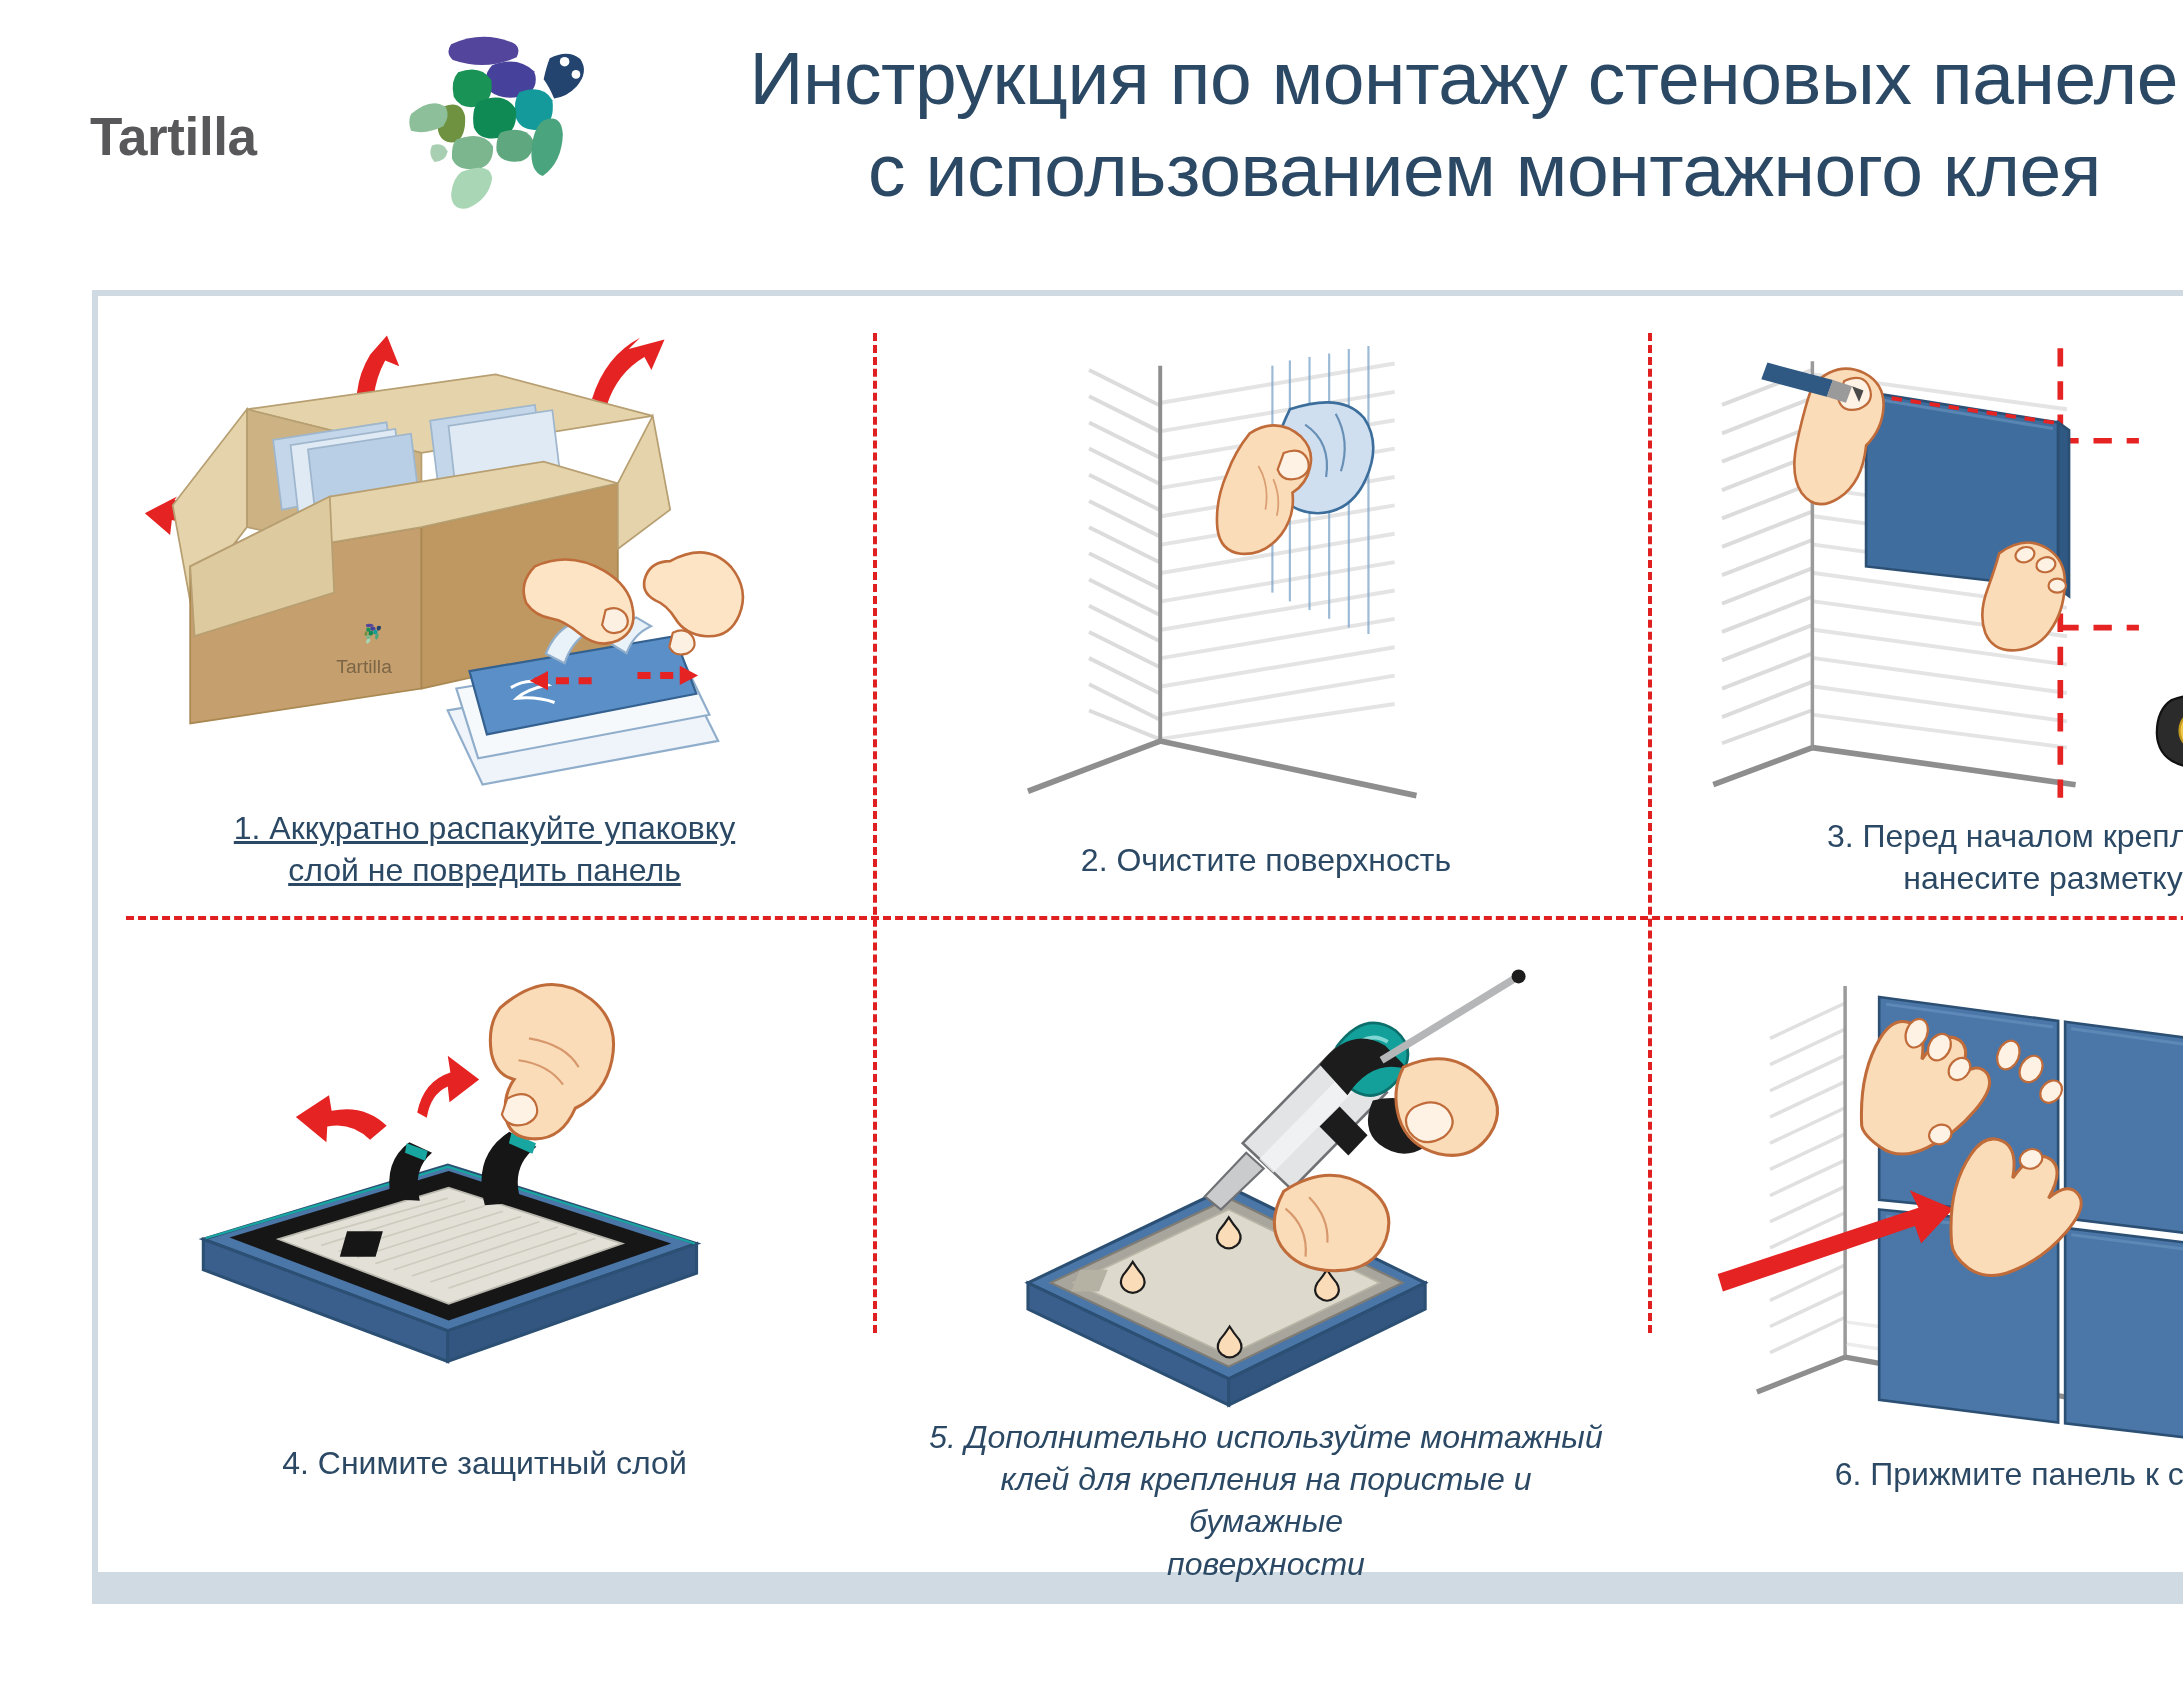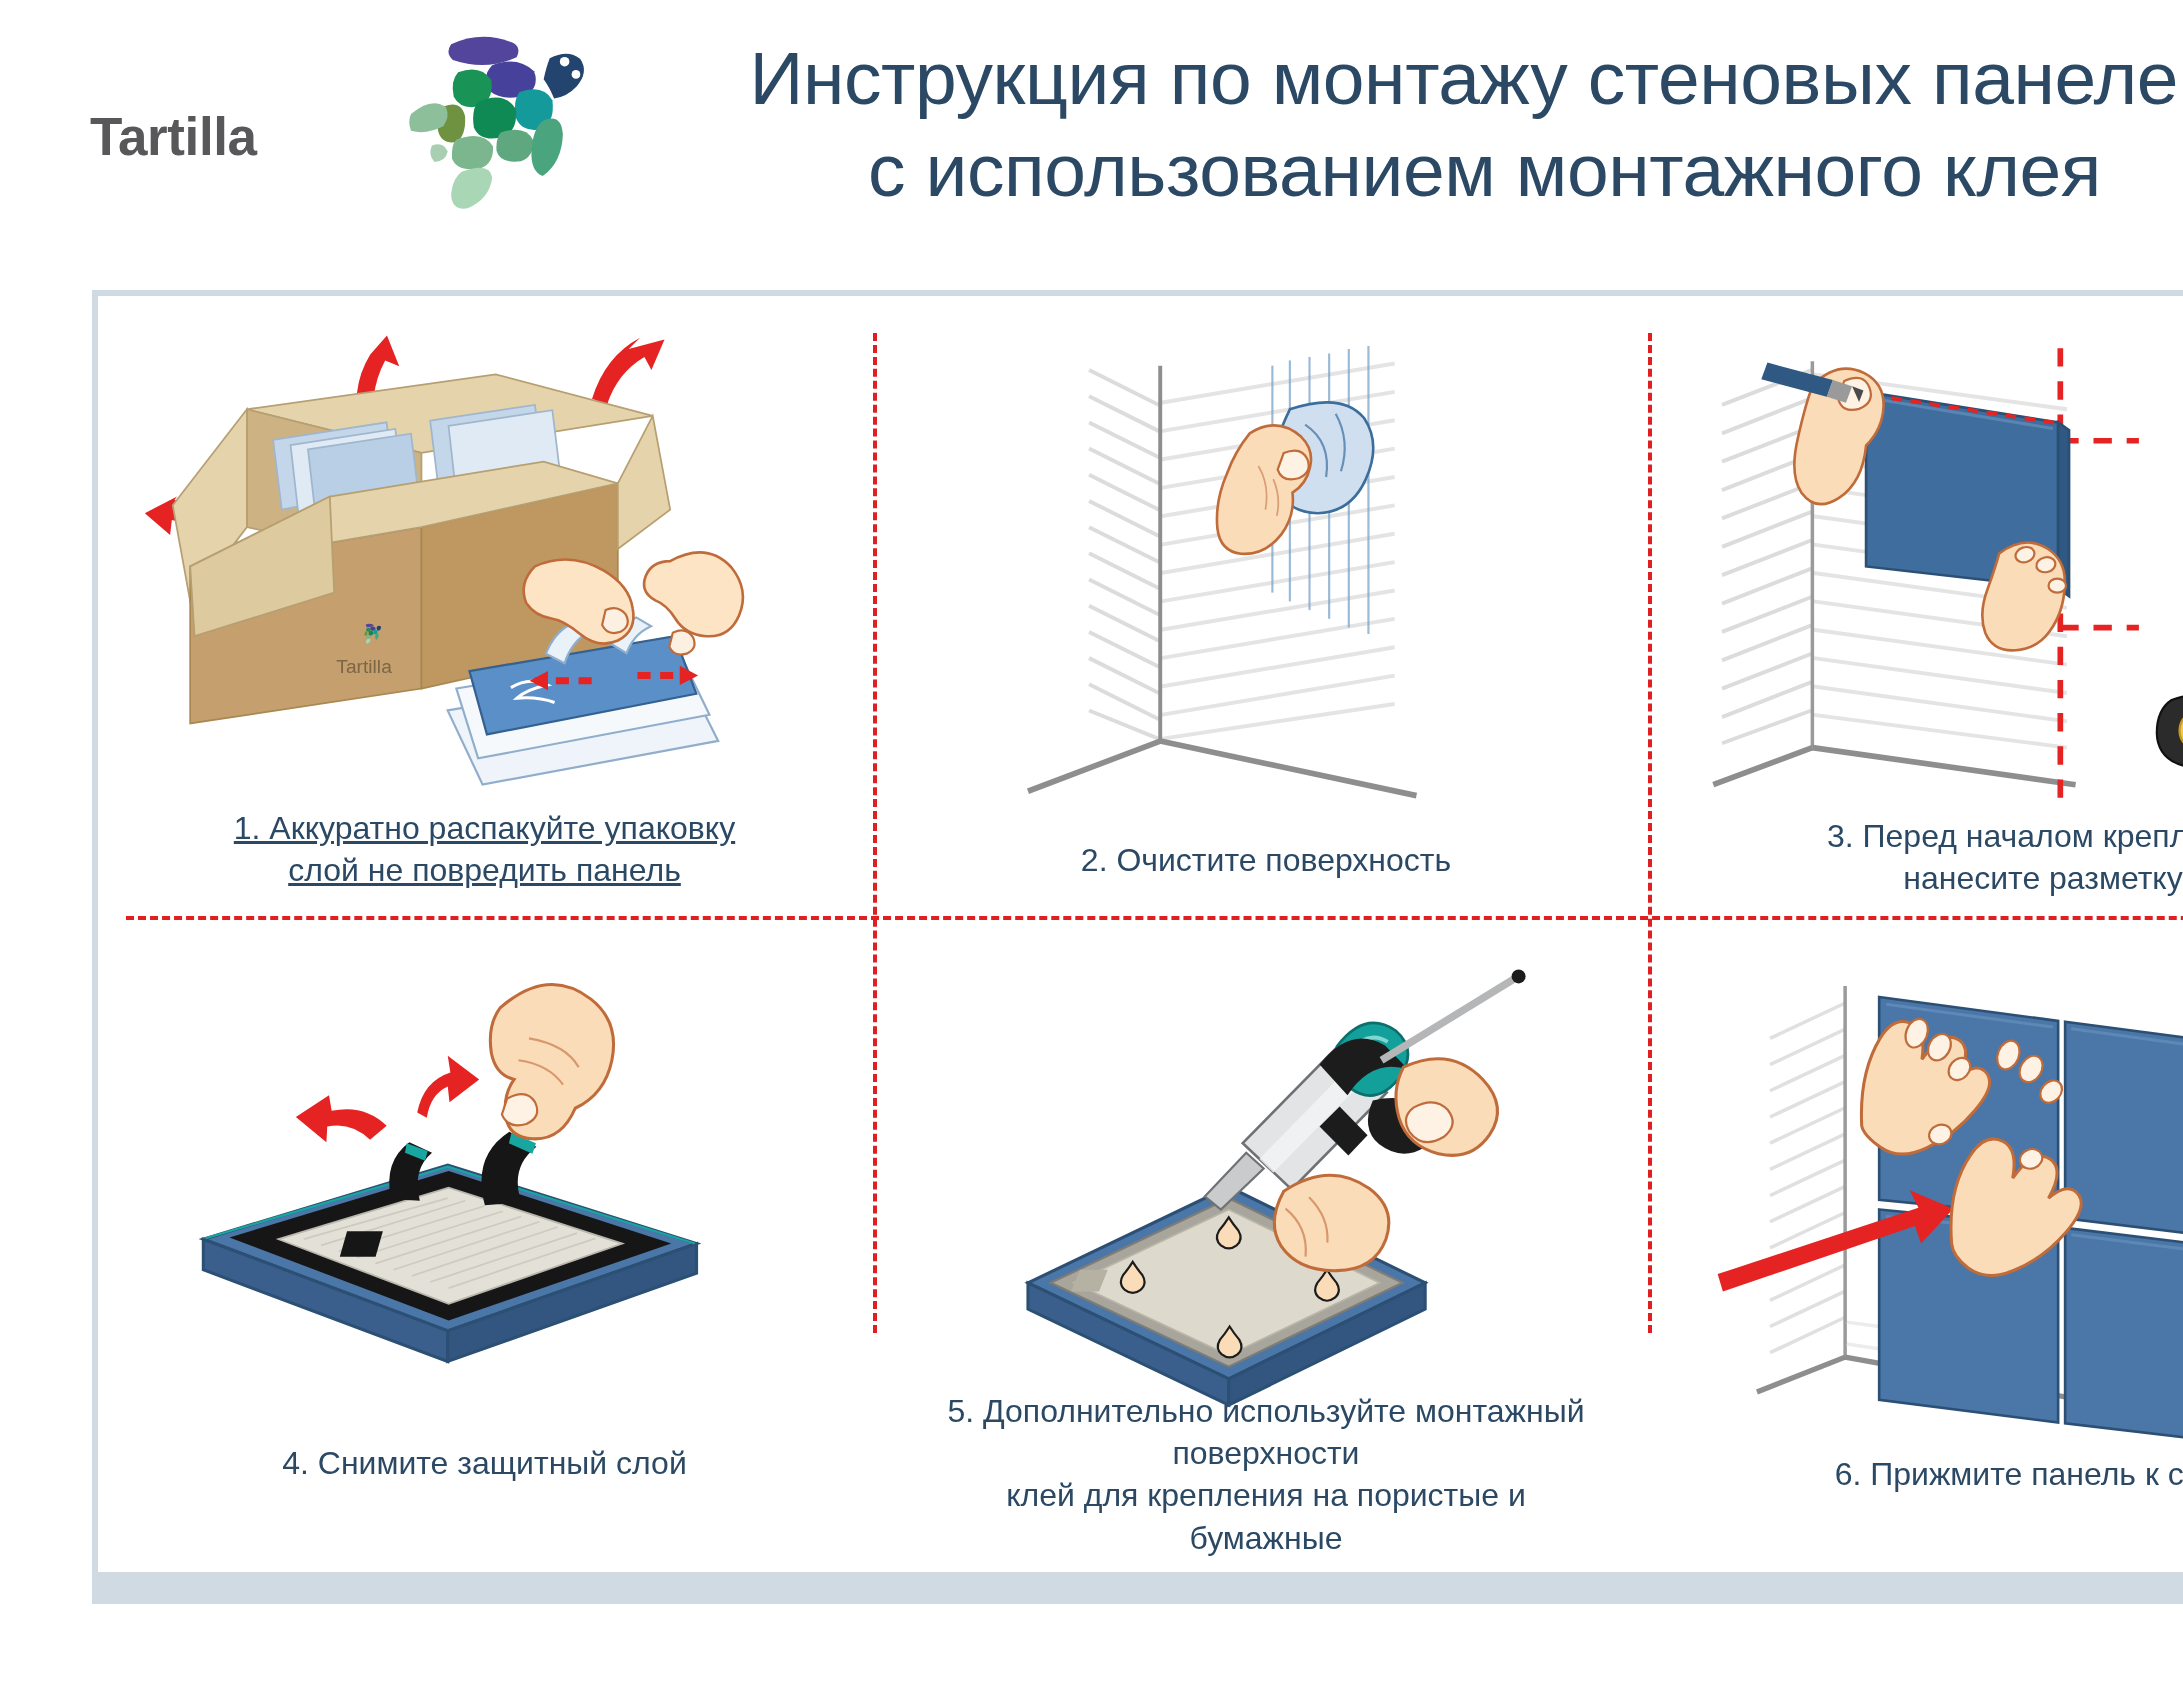--- a/index.html
+++ b/index.html
@@ -36,21 +36,21 @@
       font-size:32px;line-height:1.32;}
 
   #c1{left:17.5px;  top:26px;  width:738px;height:581px;}
   #c2{left:799px;top:26px;  width:738px;height:581px;}
   #c3{left:1576px;top:26px;  width:738px;height:581px;}
   #c4{left:17.5px;  top:642px;width:738px;height:620px;}
   #c5{left:799px;top:642px;width:738px;height:620px;}
   #c6{left:1576px;top:642px;width:738px;height:620px;}
 
   #c1 .cap{top:485px;text-decoration:underline;} #c2 .cap{top:517px;} #c3 .cap{top:493px;}
-  #c4 .cap{top:504px;text-align:center;} #c5 .cap{top:452px;} #c6 .cap{top:515px;}
+  #c4 .cap{top:504px;text-align:center;} #c5 .cap{top:478px;font-style:italic;} #c6 .cap{top:515px;}
 
   svg{display:block;overflow:visible;}
 </style>
 </head>
 <body>
 
 <div id="header">
 
   <div id="brand">
     <div id="brand-word">Tartilla</div>
@@ -413,22 +413,22 @@
       <circle cx="1424" cy="88" r="16" fill="#1c1c1c"></circle>
 
       <path d="M1160 296 q108 -50 182 28 q58 62 16 126 q-42 62 -118 44 q-70 -18 -90 -82 q-18 -62 10 -116z" fill="#fbdcb8" stroke="#c06b3a" stroke-width="7"></path>
       <path d="M1184 388 q48 -26 78 6 q26 34 -10 62 q-48 28 -78 -12 q-20 -34 10 -56z" fill="#fdf2e3" stroke="#c06b3a" stroke-width="5"></path>
 
       <path d="M886 580 q106 -70 196 -6 q62 46 38 116 q-26 70 -112 72 q-88 2 -128 -56 q-34 -54 6 -126z" fill="#fbdcb8" stroke="#c06b3a" stroke-width="7"></path>
       <path d="M890 620 q52 42 46 110 M944 594 q46 46 42 104" fill="none" stroke="#c06b3a" stroke-width="5" opacity=".6"></path>
     </svg>
     <div class="cap">
       <div>5. Дополнительно используйте монтажный</div>
+      <div>клей для крепления на пористые и бумажные</div>
       <div>поверхности</div>
-      <div>клей для крепления на пористые и бумажные</div>
     </div>
   </div>
 
   <div class="cell" id="c6">
     <svg class="art" viewBox="0 0 1690 1150" height="502">
 
       <g stroke="#e0e0e0" stroke-width="8">
         <line x1="220" y1="230" x2="390" y2="150"></line>
           <line x1="220" y1="290" x2="390" y2="210"></line>
         <line x1="220" y1="350" x2="390" y2="270"></line>

